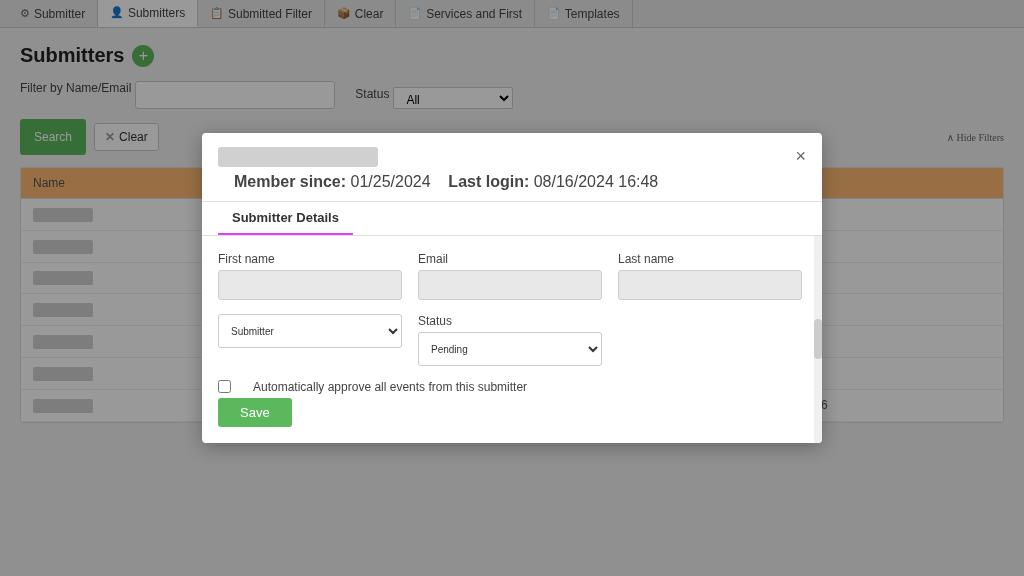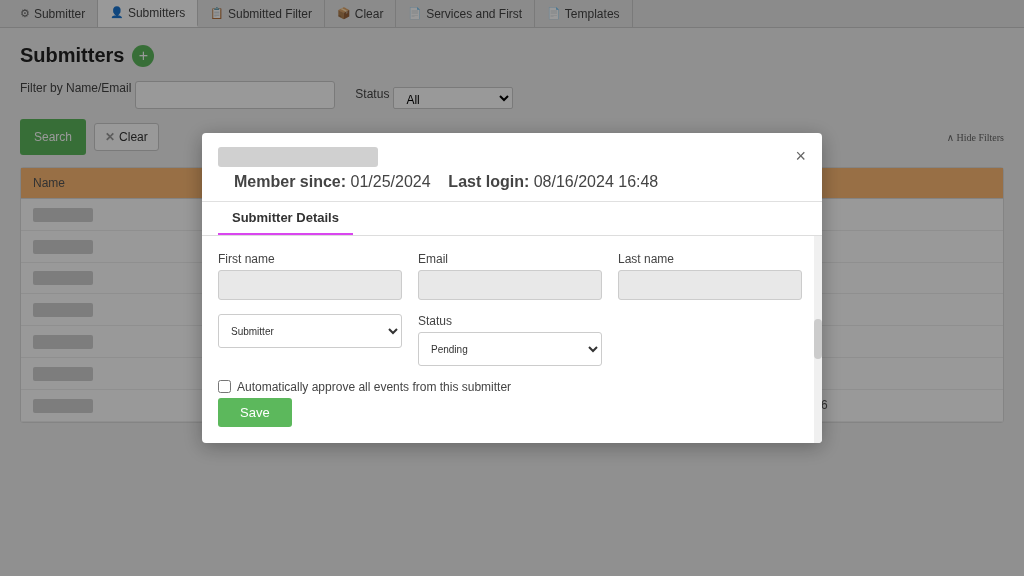--- a/index.html
+++ b/index.html
@@ -296,21 +296,21 @@
       font-size: 10px;
       height: 34px;
       background: #fff;
       color: #333;
       cursor: pointer;
       width: 100%;
     }
 
     .checkbox-row {
       display: flex;
-      gap: 6px;
+      gap: 22px;
       margin-bottom: 4px;
     }
     .checkbox-row input[type="checkbox"] {
       width: 13px;
       height: 13px;
     }
     .checkbox-label {
       font-size: 12px;
       color: #444;
     }

